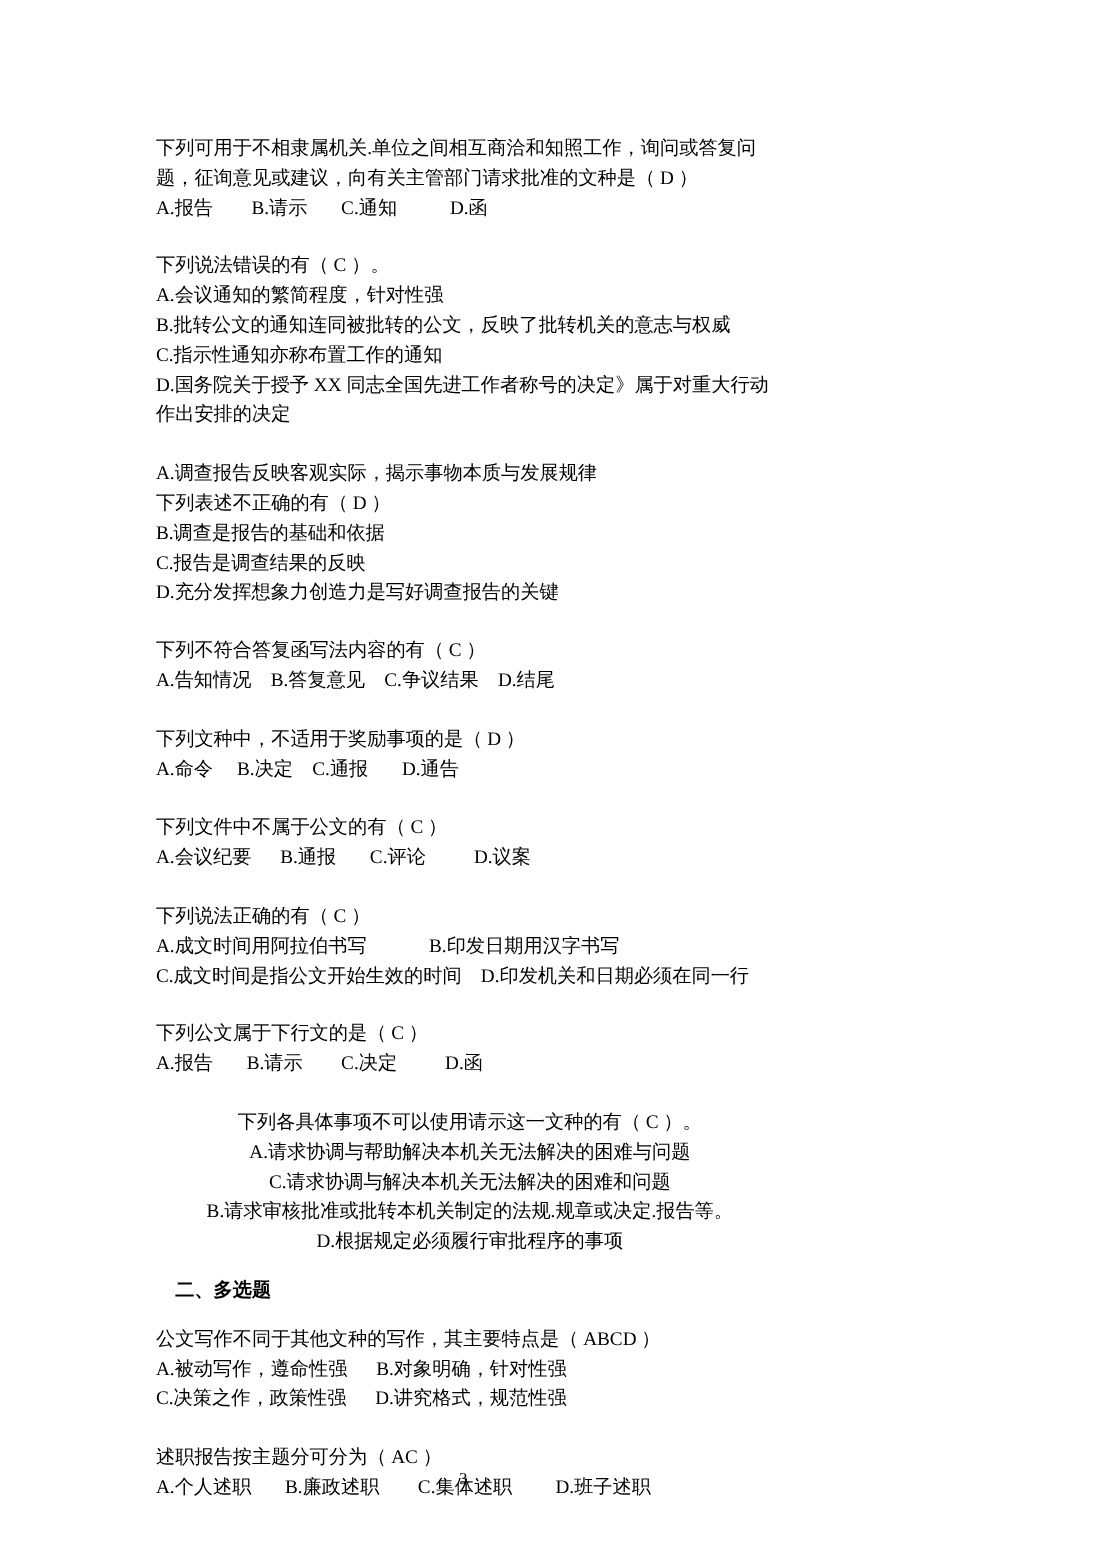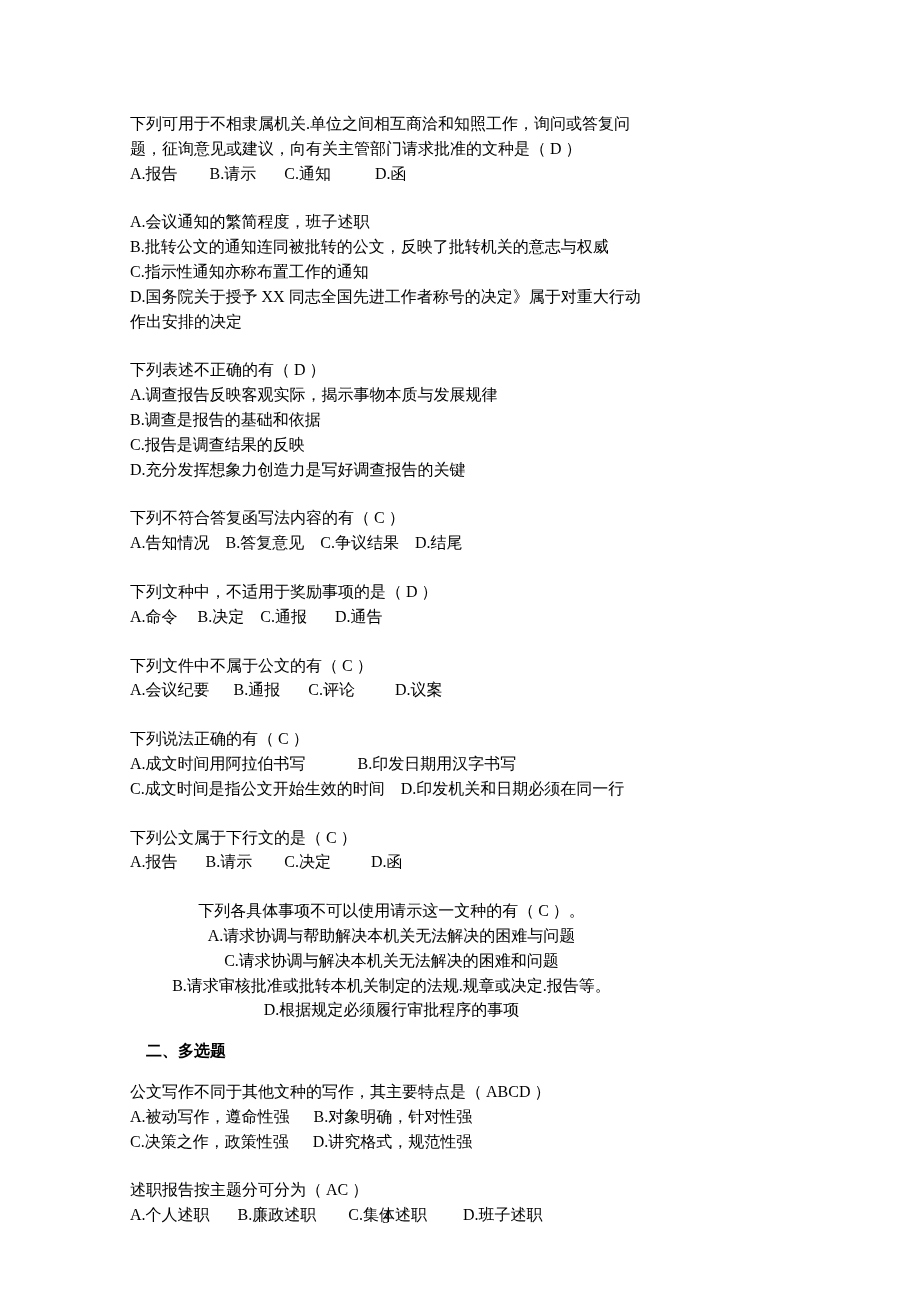--- a/index.html
+++ b/index.html
@@ -42,29 +42,30 @@
 <body>
 
 <div class="page">
 
   <div class="question-block">
     <p>下列可用于不相隶属机关.单位之间相互商洽和知照工作，询问或答复问题，征询意见或建议，向有关主管部门请求批准的文种是（ D ）</p>
     <p class="opt-row"><span>A.报告        B.请示       C.通知           D.函</span></p>
   </div>
 
   <div class="question-block">
-    <p>A.会议通知的繁简程度，班子述职</p>
+    <p>下列说法错误的有（ C  ）。</p>
+    <p>A.会议通知的繁简程度，针对性强</p>
     <p>B.批转公文的通知连同被批转的公文，反映了批转机关的意志与权威</p>
     <p>C.指示性通知亦称布置工作的通知</p>
     <p>D.国务院关于授予 XX 同志全国先进工作者称号的决定》属于对重大行动作出安排的决定</p>
   </div>
 
   <div class="question-block">
+    <p>A.调查报告反映客观实际，揭示事物本质与发展规律</p>
     <p>下列表述不正确的有（ D ）</p>
-    <p>A.调查报告反映客观实际，揭示事物本质与发展规律</p>
     <p>B.调查是报告的基础和依据</p>
     <p>C.报告是调查结果的反映</p>
     <p>D.充分发挥想象力创造力是写好调查报告的关键</p>
   </div>
 
   <div class="question-block">
     <p>下列不符合答复函写法内容的有（ C ）</p>
     <p class="opt-row"><span>A.告知情况    B.答复意见    C.争议结果    D.结尾</span></p>
   </div>
 

